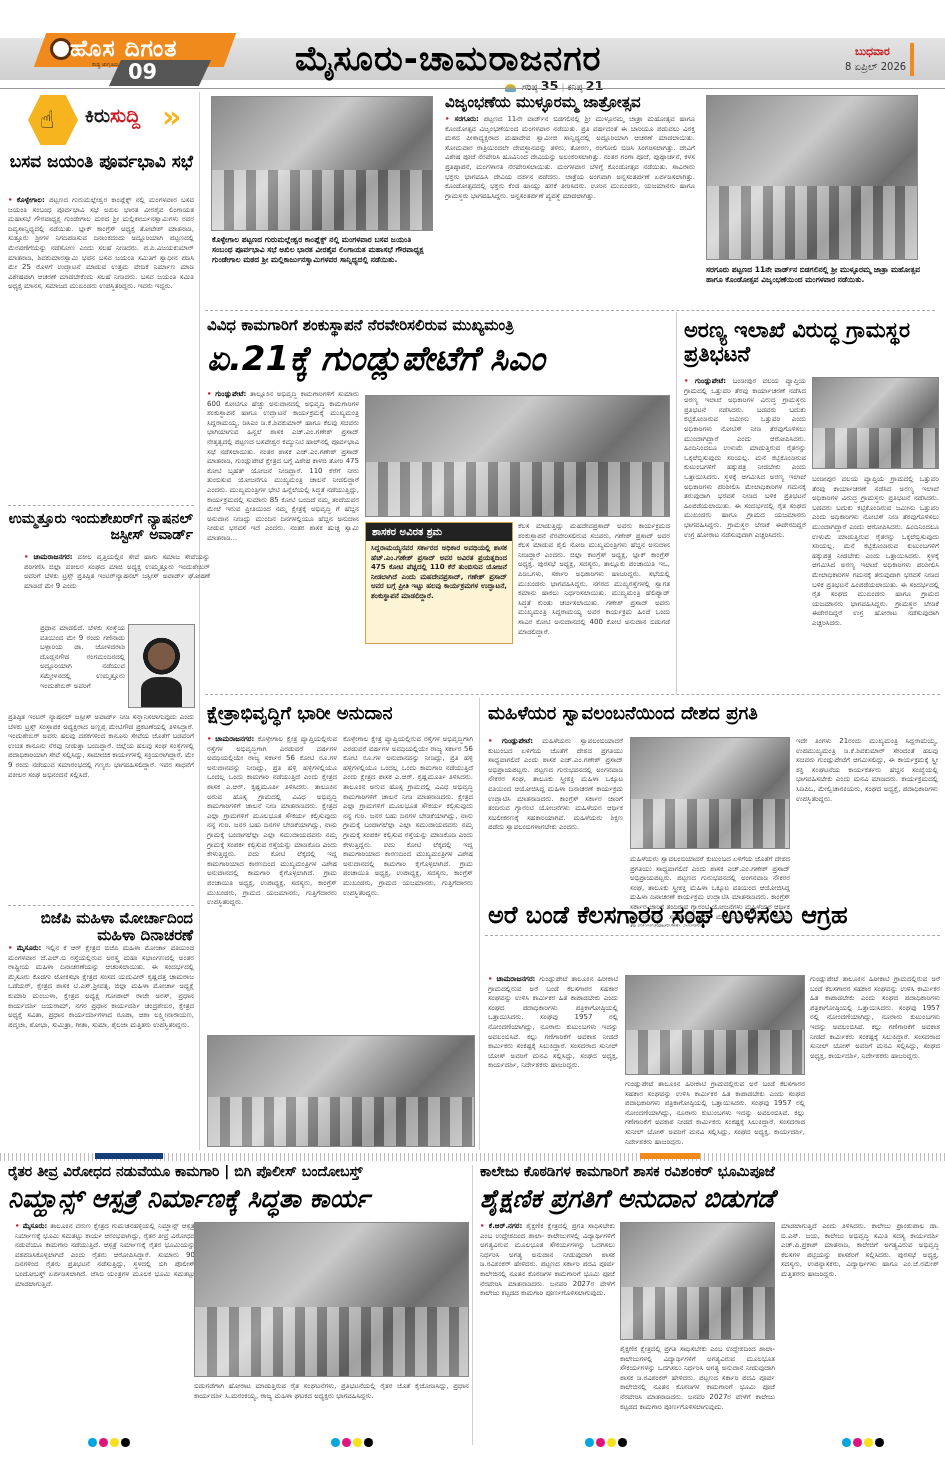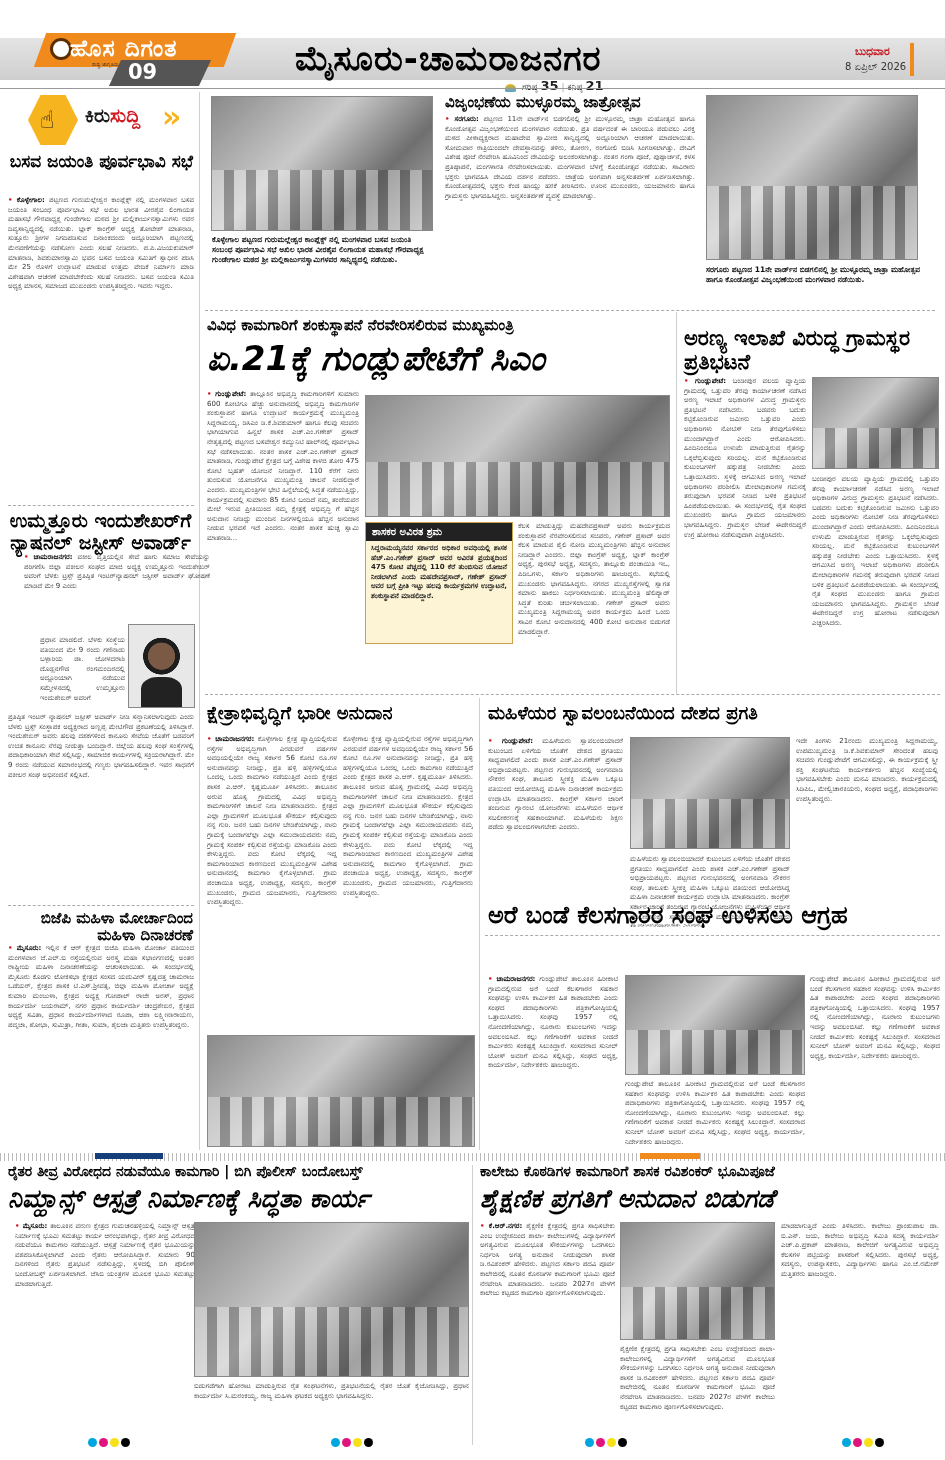--- a/index.html
+++ b/index.html
@@ -85,26 +85,26 @@
 <div class="abs kiru-label"><span>ಕಿರು</span><span class="red">ಸುದ್ದಿ</span></div>
 <div class="abs kiru-chev">»</div>
 
 <div class="abs hl" style="left:8px;top:152px;width:185px;text-align:right;font-size:17px;">ಬಸವ ಜಯಂತಿ ಪೂರ್ವಭಾವಿ ಸಭೆ</div>
 <div class="abs body" style="left:8px;top:196px;width:186px;height:303px;">
   <span class="dateline">ಕೊಳ್ಳೇಗಾಲ:</span>
   <span>ಪಟ್ಟಣದ ಗುರುಮಲ್ಲೇಶ್ವರ ಕಾಂಪ್ಲೆಕ್ಸ್ ನಲ್ಲಿ ಮಂಗಳವಾರ ಬಸವ ಜಯಂತಿ ಸಂಬಂಧ ಪೂರ್ವಭಾವಿ ಸಭೆ ಅಖಿಲ ಭಾರತ ವೀರಶೈವ ಲಿಂಗಾಯತ ಮಹಾಸಭೆ ಗೌರವಾಧ್ಯಕ್ಷ ಗುಂಡೇಗಾಲ ಮಠದ ಶ್ರೀ ಮಲ್ಲಿಕಾರ್ಜುನಸ್ವಾಮಿಗಳು ರವರ ದಿವ್ಯಸಾನ್ನಿಧ್ಯದಲ್ಲಿ ನಡೆಯಿತು. ಬ್ಲಾಕ್ ಕಾಂಗ್ರೆಸ್ ಅಧ್ಯಕ್ಷ ತೋಟೇಶ್ ಮಾತನಾಡಿ, ಸುತ್ತೂರು ಶ್ರೀಗಳ ನಿಗದಿಪಡಿಸುವ ದಿನಾಂಕದಂದು ಅದ್ದೂರಿಯಾಗಿ ಪಟ್ಟಣದಲ್ಲಿ ಮೆರವಣಿಗೆಯನ್ನು ನಡೆಸೋಣ ಎಂದು ಸಲಹೆ ನೀಡಿದರು. ಪ.ಪಿ.ವಿಜಯಕುಮಾರ್ ಮಾತನಾಡಿ, ಶಿವಕುಮಾರಸ್ವಾಮಿ ಭವನ ಬಸವ ಜಯಂತಿ ಸಮಿತಿಗೆ ಸ್ವಾಧೀನ ಪಡಿಸಿ ಮೇ 25 ರೊಳಗೆ ಉದ್ಘಾಟನೆ ಮಾಡುವ ಉತ್ತಮ ವೇದಿಕೆ ನಿರ್ಮಾಣ ಮಾಡಿ ವಿಶೇಷವಾಗಿ ಆಚರಣೆ ಮಾಡಬೇಕೆಂದು ಸಲಹೆ ನೀಡಿದರು. ಬಸವ ಜಯಂತಿ ಸಮಿತಿ ಅಧ್ಯಕ್ಷ ಮಾನಸ, ಸಮಾಜದ ಮುಖಂಡರು ಉಪಸ್ಥಿತರಿದ್ದರು. ಇವರು ಇದ್ದರು.</span>
 </div>
 <div class="abs dotrule" style="left:8px;top:505px;width:186px;"></div>
 
-<div class="abs hl" style="left:8px;top:510px;width:185px;text-align:center;font-size:19px;">ಉಮ್ಮತ್ತೂರು ಇಂದುಶೇಖರ್‌ಗೆ ನ್ಯಾಷನಲ್ ಜಸ್ಟೀಸ್ ಅವಾರ್ಡ್</div>
+<div class="abs hl" style="left:8px;top:510px;width:185px;text-align:right;font-size:14px;">ಉಮ್ಮತ್ತೂರು ಇಂದುಶೇಖರ್‌ಗೆ ನ್ಯಾಷನಲ್ ಜಸ್ಟೀಸ್ ಅವಾರ್ಡ್</div>
 <div class="abs body" style="left:24px;top:553px;width:186px;height:49px;">
   <span class="dateline">ಚಾಮರಾಜನಗರ:</span>
   <span>ವಕೀಲ ವೃತ್ತಿಯಲ್ಲಿನ ಸೇವೆ ಹಾಗು ಸಮಾಜ ಸೇವೆಯನ್ನು ಪರಿಗಣಿಸಿ ಜಿಲ್ಲಾ ವಕೀಲರ ಸಂಘದ ಮಾಜಿ ಅಧ್ಯಕ್ಷ ಉಮ್ಮತ್ತೂರು ಇಂದುಶೇಖರ್ ಅವರಿಗೆ ಬೆಳಕು ಟ್ರಸ್ಟ್ ಪ್ರತಿಷ್ಠಿತ ಇಂಟರ್‌ನ್ಯಾಷನಲ್ ಜಸ್ಟೀಸ್ ಅವಾರ್ಡ್ ಘೋಷಣೆ ಮಾಡಿದೆ ಮೇ 9 ಎಂದು</span>
 </div>
-<div class="abs body" style="left:40px;top:624px;width:85px;height:86px;margin-top:12px;">ಪ್ರಧಾನ ಮಾಡಲಿದೆ. ಬೆಳಕು ಸಂಸ್ಥೆಯ ವತಿಯಿಂದ ಮೇ 9 ರಂದು ಗಣಿನಾಡು ಬಳ್ಳಾರಿಯ ಡಾ. ಜೋಳದರಾಶಿ ದೊಡ್ಡನಗೌಡ ರಂಗಮಂದಿರದಲ್ಲಿ ಅದ್ದೂರಿಯಾಗಿ ನಡೆಯುವ ಸಮ್ಮೇಳನದಲ್ಲಿ ಉಮ್ಮತ್ತೂರು ಇಂದುಶೇಖರ್ ಅವರಿಗೆ</div>
+<div class="abs body" style="left:40px;top:624px;width:85px;height:86px;">ಪ್ರಧಾನ ಮಾಡಲಿದೆ. ಬೆಳಕು ಸಂಸ್ಥೆಯ ವತಿಯಿಂದ ಮೇ 9 ರಂದು ಗಣಿನಾಡು ಬಳ್ಳಾರಿಯ ಡಾ. ಜೋಳದರಾಶಿ ದೊಡ್ಡನಗೌಡ ರಂಗಮಂದಿರದಲ್ಲಿ ಅದ್ದೂರಿಯಾಗಿ ನಡೆಯುವ ಸಮ್ಮೇಳನದಲ್ಲಿ ಉಮ್ಮತ್ತೂರು ಇಂದುಶೇಖರ್ ಅವರಿಗೆ</div>
 <div class="abs portrait" style="left:128px;top:624px;width:67px;height:84px;"></div>
 <div class="abs body" style="left:8px;top:713px;width:186px;height:188px;">ಪ್ರತಿಷ್ಠಿತ ಇಂಟರ್ ನ್ಯಾಷನಲ್ ಜಸ್ಟೀಸ್ ಅವಾರ್ಡ್ ನೀಡಿ ಸನ್ಮಾನಿಸಲಾಗುವುದು ಎಂದು ಬೆಳಕು ಟ್ರಸ್ಟ್ ಸಂಸ್ಥಾಪಕ ಅಧ್ಯಕ್ಷರಾದ ಅಣ್ಣಪ್ಪ ಮೇಟಿಗೌಡ ಪ್ರಕಟಣೆಯಲ್ಲಿ ತಿಳಿಸಿದ್ದಾರೆ. ಇಂದುಶೇಖರ್ ಅವರು ಹಲವು ದಶಕಗಳಿಂದ ಕಾನೂನು ಸೇವೆಯ ಜೊತೆಗೆ ಬಡವರಿಗೆ ಉಚಿತ ಕಾನೂನು ನೆರವು ನೀಡುತ್ತಾ ಬಂದಿದ್ದಾರೆ. ಜಿಲ್ಲೆಯ ಹಲವು ಸಂಘ ಸಂಸ್ಥೆಗಳಲ್ಲಿ ಪದಾಧಿಕಾರಿಯಾಗಿ ಸೇವೆ ಸಲ್ಲಿಸಿದ್ದು, ಸಾಮಾಜಿಕ ಕಾರ್ಯಗಳಲ್ಲಿ ಸಕ್ರಿಯರಾಗಿದ್ದಾರೆ. ಮೇ 9 ರಂದು ನಡೆಯುವ ಸಮಾರಂಭದಲ್ಲಿ ಗಣ್ಯರು ಭಾಗವಹಿಸಲಿದ್ದಾರೆ. ಇವರ ಸಾಧನೆಗೆ ವಕೀಲರ ಸಂಘ ಅಭಿನಂದನೆ ಸಲ್ಲಿಸಿದೆ.</div>
 <div class="abs dotrule" style="left:8px;top:905px;width:186px;"></div>
 
 <div class="abs hl" style="left:8px;top:910px;width:185px;text-align:right;font-size:15px;">ಬಿಜೆಪಿ ಮಹಿಳಾ ಮೋರ್ಚಾದಿಂದ ಮಹಿಳಾ ದಿನಾಚರಣೆ</div>
 <div class="abs body" style="left:8px;top:944px;width:186px;height:200px;">
   <span class="dateline">ಮೈಸೂರು:</span>
   <span>ಇಲ್ಲಿನ ಕೆ ಆರ್ ಕ್ಷೇತ್ರದ ಬಿಜೆಪಿ ಮಹಿಳಾ ಮೋರ್ಚಾ ವತಿಯಿಂದ ಮಂಗಳವಾರ ಜೆ.ಎಲ್.ಬಿ ರಸ್ತೆಯಲ್ಲಿರುವ ಅರಸ್ತ್ರ ಮಹಾ ಸಭಾಂಗಣದಲ್ಲಿ ಅಂತರ ರಾಷ್ಟ್ರೀಯ ಮಹಿಳಾ ದಿನಾಚರಣೆಯನ್ನು ಆಚರಿಸಲಾಯಿತು. ಈ ಸಂದರ್ಭದಲ್ಲಿ ಮೈಸೂರು ಕೊಡಗು ಲೋಕಸಭಾ ಕ್ಷೇತ್ರದ ಸಂಸದ ಯದುವೀರ್ ಕೃಷ್ಣದತ್ತ ಚಾಮರಾಜ ಒಡೆಯರ್, ಕ್ಷೇತ್ರದ ಶಾಸಕ ಟಿ.ಎಸ್.ಶ್ರೀವತ್ಸ, ಜಿಲ್ಲಾ ಮಹಿಳಾ ಮೋರ್ಚಾ ಅಧ್ಯಕ್ಷೆ ಕುಮಾರಿ ಮಂಜುಳಾ, ಕ್ಷೇತ್ರದ ಅಧ್ಯಕ್ಷ ಗೋಪಾಲ್ ರಾಜೇ ಅರಸ್, ಪ್ರಧಾನ ಕಾರ್ಯದರ್ಶಿ ಜಯರಾಮ್, ನಗರ ಪ್ರಧಾನ ಕಾರ್ಯದರ್ಶಿ ಚಂದ್ರಶೇಖರ, ಕ್ಷೇತ್ರದ ಅಧ್ಯಕ್ಷೆ ಸವಿತಾ, ಪ್ರಧಾನ ಕಾರ್ಯದರ್ಶಿಗಳಾದ ರೂಪಾ, ಆಶಾ ಲಕ್ಷ್ಮೀನಾರಾಯಣ, ಪದ್ಮಜಾ, ಶೋಭಾ, ಸುಮಿತ್ರಾ, ಗೀತಾ, ಸುಮಾ, ಶೈಲಜಾ ಮತ್ತಿತರು ಉಪಸ್ಥಿತರಿದ್ದರು.</span>
 </div>
 
@@ -126,21 +126,21 @@
   <span class="dateline">ಗುಂಡ್ಲುಪೇಟೆ:</span>
   <span>ತಾಲ್ಲೂಕಿನ ಅಭಿವೃದ್ಧಿ ಕಾಮಗಾರಿಗಳಿಗೆ ಸುಮಾರು 600 ಕೋಟಿಗೂ ಹೆಚ್ಚು ಅನುದಾನದಲ್ಲಿ ಅಭಿವೃದ್ಧಿ ಕಾಮಗಾರಿಗಳ ಶಂಕುಸ್ಥಾಪನೆ ಹಾಗೂ ಉದ್ಘಾಟನೆ ಕಾರ್ಯಕ್ರಮಕ್ಕೆ ಮುಖ್ಯಮಂತ್ರಿ ಸಿದ್ದರಾಮಯ್ಯ, ಡಿಸಿಎಂ ಡಿ.ಕೆ.ಶಿವಕುಮಾರ್ ಹಾಗೂ ಕೆಲವು ಸಚಿವರು ಭಾಗಿಯಾಗುವ ಹಿನ್ನಲೆ ಶಾಸಕ ಎಚ್.ಎಂ.ಗಣೇಶ್ ಪ್ರಸಾದ್ ನೇತೃತ್ವದಲ್ಲಿ ಪಟ್ಟಣದ ಬಸವೇಶ್ವರ ಕಮ್ಯುನಿಟಿ ಹಾಲ್‌ನಲ್ಲಿ ಪೂರ್ವಭಾವಿ ಸಭೆ ನಡೆಸಲಾಯಿತು. ನಂತರ ಶಾಸಕ ಎಚ್.ಎಂ.ಗಣೇಶ್ ಪ್ರಸಾದ್ ಮಾತನಾಡಿ, ಗುಂಡ್ಲುಪೇಟೆ ಕ್ಷೇತ್ರದ ಬಗ್ಗೆ ವಿಶೇಷ ಕಾಳಜಿ ತೋರಿ 475 ಕೋಟಿ ಬೃಹತ್ ಯೋಜನೆ ನೀಡಿದ್ದಾರೆ. 110 ಕೆರೆಗೆ ನೀರು ತುಂಬಿಸುವ ಯೋಜನೆಗೂ ಮುಖ್ಯಮಂತ್ರಿ ಚಾಲನೆ ನೀಡಲಿದ್ದಾರೆ ಎಂದರು. ಮುಖ್ಯಮಂತ್ರಿಗಳ ಭೇಟಿ ಹಿನ್ನೆಲೆಯಲ್ಲಿ ಸಿದ್ಧತೆ ನಡೆಯುತ್ತಿದ್ದು, ಕಾರ್ಯಕ್ರಮದಲ್ಲಿ ಸುಮಾರು 85 ಕೋಟಿ ಬಂದಿದೆ ನಮ್ಮ ತಂದೆಯವರ ಮೇಲೆ ಇರುವ ಪ್ರೀತಿಯಿಂದ ನಮ್ಮ ಕ್ಷೇತ್ರಕ್ಕೆ ಅಭಿವೃದ್ಧಿ ಗೆ ಹೆಚ್ಚಿನ ಅನುದಾನ ನೀಡಿದ್ದು ಮುಂದಿನ ದಿನಗಳಲ್ಲಿಯೂ ಹೆಚ್ಚಿನ ಅನುದಾನ ನೀಡುವ ಭರವಸೆ ಇದೆ ಎಂದರು. ನಂತರ ಶಾಸಕ ಹುಚ್ಚ ಸ್ವಾಮಿ ಮಾತನಾಡಿ...</span>
 </div>
 <div class="abs photo" style="left:365px;top:395px;width:305px;height:122px;"></div>
 <div class="abs quote-box" style="left:365px;top:522px;width:148px;height:122px;">
   <div class="quote-title">ಶಾಸಕರ ಅವಿರತ ಶ್ರಮ</div>
   <div class="body" style="padding:3px 5px;height:98px;color:#222;font-weight:bold;">ಸಿದ್ದರಾಮಯ್ಯನವರ ಸರ್ಕಾರದ ಅಧಿಕಾರ ಅವಧಿಯಲ್ಲಿ ಶಾಸಕ ಹೆಚ್.ಎಂ.ಗಣೇಶ್ ಪ್ರಸಾದ್ ಅವರ ಅವಿರತ ಪ್ರಯತ್ನದಿಂದ 475 ಕೋಟಿ ವೆಚ್ಚದಲ್ಲಿ 110 ಕೆರೆ ತುಂಬಿಸುವ ಯೋಜನೆ ನೀಡಲಾಗಿದೆ ಎಂದು ಮಹದೇವಪ್ರಸಾದ್, ಗಣೇಶ್ ಪ್ರಸಾದ್ ಅವರ ಬಗ್ಗೆ ಪ್ರೀತಿ ಇಟ್ಟು ಹಲವು ಕಾರ್ಯಕ್ರಮಗಳ ಉದ್ಘಾಟನೆ, ಶಂಕುಸ್ಥಾಪನೆ ಮಾಡಲಿದ್ದಾರೆ.</div>
 </div>
 <div class="abs body" style="left:518px;top:522px;width:152px;height:168px;">ಕೆಲಸ ಮಾಡುತ್ತಿದ್ದು ಮಹದೇವಪ್ರಸಾದ್ ಅವರು ಕಾರ್ಯಕ್ರಮದ ಶಂಕುಸ್ಥಾಪನೆ ನೆರವೇರಿಸಲಿರುವ ಸಚಿವರು, ಗಣೇಶ್ ಪ್ರಸಾದ್ ಅವರ ಕೆಲಸ ಮಾಡುವ ಶೈಲಿ ನೋಡಿ ಮುಖ್ಯಮಂತ್ರಿಗಳು ಹೆಚ್ಚಿನ ಅನುದಾನ ನೀಡಿದ್ದಾರೆ ಎಂದರು. ಜಿಲ್ಲಾ ಕಾಂಗ್ರೆಸ್ ಅಧ್ಯಕ್ಷ, ಬ್ಲಾಕ್ ಕಾಂಗ್ರೆಸ್ ಅಧ್ಯಕ್ಷ, ಪುರಸಭೆ ಅಧ್ಯಕ್ಷ, ಸದಸ್ಯರು, ತಾಲ್ಲೂಕು ಪಂಚಾಯಿತಿ ಇಒ, ಪಿಡಿಒಗಳು, ಸರ್ಕಾರಿ ಅಧಿಕಾರಿಗಳು ಹಾಜರಿದ್ದರು. ಸಭೆಯಲ್ಲಿ ಮುಖಂಡರು ಭಾಗವಹಿಸಿದ್ದರು. ನಗರದ ಮುಖ್ಯರಸ್ತೆಗಳಲ್ಲಿ ಸ್ವಾಗತ ಕಮಾನು ಹಾಕಲು ನಿರ್ಧರಿಸಲಾಯಿತು. ಮುಖ್ಯಮಂತ್ರಿ ಹೆಲಿಪ್ಯಾಡ್ ಸಿದ್ಧತೆ ಕುರಿತು ಚರ್ಚಿಸಲಾಯಿತು. ಗಣೇಶ್ ಪ್ರಸಾದ್ ಅವರು ಮುಖ್ಯಮಂತ್ರಿ ಸಿದ್ದರಾಮಯ್ಯ ಅವರ ಕಾರ್ಯಕ್ರಮ ಹಿಂದೆ ಒಂದು ಸಾವಿರ ಕೋಟಿ ಅನುದಾನದಲ್ಲಿ 400 ಕೋಟಿ ಅನುದಾನ ಬಿಡುಗಡೆ ಮಾಡಲಿದ್ದಾರೆ.</div>
 
-<div class="abs hl" style="left:684px;top:318px;width:255px;font-size:21px;margin-top:8px;">ಅರಣ್ಯ ಇಲಾಖೆ ವಿರುದ್ಧ ಗ್ರಾಮಸ್ಥರ ಪ್ರತಿಭಟನೆ</div>
+<div class="abs hl" style="left:684px;top:318px;width:255px;font-size:21px;">ಅರಣ್ಯ ಇಲಾಖೆ ವಿರುದ್ಧ ಗ್ರಾಮಸ್ಥರ ಪ್ರತಿಭಟನೆ</div>
 <div class="abs body" style="left:684px;top:377px;width:122px;height:230px;">
   <span class="dateline">ಗುಂಡ್ಲುಪೇಟೆ:</span>
   <span>ಬಂಡೀಪುರ ವಲಯ ವ್ಯಾಪ್ತಿಯ ಗ್ರಾಮದಲ್ಲಿ ಒತ್ತುವರಿ ತೆರವು ಕಾರ್ಯಾಚರಣೆ ನಡೆಸಿದ ಅರಣ್ಯ ಇಲಾಖೆ ಅಧಿಕಾರಿಗಳ ವಿರುದ್ಧ ಗ್ರಾಮಸ್ಥರು ಪ್ರತಿಭಟನೆ ನಡೆಸಿದರು. ಬಡವರು ಬದುಕು ಕಟ್ಟಿಕೊಂಡಿರುವ ಜಮೀನು ಒತ್ತುವರಿ ಎಂದು ಅಧಿಕಾರಿಗಳು ನೋಟಿಸ್ ನೀಡಿ ತೆರವುಗೊಳಿಸಲು ಮುಂದಾಗಿದ್ದಾರೆ ಎಂದು ಆರೋಪಿಸಿದರು. ಹಿಂದಿನಿಂದಲೂ ಉಳುಮೆ ಮಾಡುತ್ತಿರುವ ರೈತರನ್ನು ಒಕ್ಕಲೆಬ್ಬಿಸುವುದು ಸರಿಯಲ್ಲ. ಮನೆ ಕಟ್ಟಿಕೊಂಡಿರುವ ಕುಟುಂಬಗಳಿಗೆ ಹಕ್ಕುಪತ್ರ ನೀಡಬೇಕು ಎಂದು ಒತ್ತಾಯಿಸಿದರು. ಸ್ಥಳಕ್ಕೆ ಆಗಮಿಸಿದ ಅರಣ್ಯ ಇಲಾಖೆ ಅಧಿಕಾರಿಗಳು ಪರಿಶೀಲಿಸಿ ಮೇಲಾಧಿಕಾರಿಗಳ ಗಮನಕ್ಕೆ ತರುವುದಾಗಿ ಭರವಸೆ ನೀಡಿದ ಬಳಿಕ ಪ್ರತಿಭಟನೆ ಹಿಂಪಡೆಯಲಾಯಿತು. ಈ ಸಂದರ್ಭದಲ್ಲಿ ರೈತ ಸಂಘದ ಮುಖಂಡರು ಹಾಗೂ ಗ್ರಾಮದ ಯಜಮಾನರು ಭಾಗವಹಿಸಿದ್ದರು. ಗ್ರಾಮಸ್ಥರ ಬೇಡಿಕೆ ಈಡೇರದಿದ್ದರೆ ಉಗ್ರ ಹೋರಾಟ ನಡೆಸುವುದಾಗಿ ಎಚ್ಚರಿಸಿದರು.</span>
 </div>
 <div class="abs photo" style="left:812px;top:377px;width:127px;height:92px;"></div>
 <div class="abs body" style="left:812px;top:475px;width:127px;height:215px;">ಬಂಡೀಪುರ ವಲಯ ವ್ಯಾಪ್ತಿಯ ಗ್ರಾಮದಲ್ಲಿ ಒತ್ತುವರಿ ತೆರವು ಕಾರ್ಯಾಚರಣೆ ನಡೆಸಿದ ಅರಣ್ಯ ಇಲಾಖೆ ಅಧಿಕಾರಿಗಳ ವಿರುದ್ಧ ಗ್ರಾಮಸ್ಥರು ಪ್ರತಿಭಟನೆ ನಡೆಸಿದರು. ಬಡವರು ಬದುಕು ಕಟ್ಟಿಕೊಂಡಿರುವ ಜಮೀನು ಒತ್ತುವರಿ ಎಂದು ಅಧಿಕಾರಿಗಳು ನೋಟಿಸ್ ನೀಡಿ ತೆರವುಗೊಳಿಸಲು ಮುಂದಾಗಿದ್ದಾರೆ ಎಂದು ಆರೋಪಿಸಿದರು. ಹಿಂದಿನಿಂದಲೂ ಉಳುಮೆ ಮಾಡುತ್ತಿರುವ ರೈತರನ್ನು ಒಕ್ಕಲೆಬ್ಬಿಸುವುದು ಸರಿಯಲ್ಲ. ಮನೆ ಕಟ್ಟಿಕೊಂಡಿರುವ ಕುಟುಂಬಗಳಿಗೆ ಹಕ್ಕುಪತ್ರ ನೀಡಬೇಕು ಎಂದು ಒತ್ತಾಯಿಸಿದರು. ಸ್ಥಳಕ್ಕೆ ಆಗಮಿಸಿದ ಅರಣ್ಯ ಇಲಾಖೆ ಅಧಿಕಾರಿಗಳು ಪರಿಶೀಲಿಸಿ ಮೇಲಾಧಿಕಾರಿಗಳ ಗಮನಕ್ಕೆ ತರುವುದಾಗಿ ಭರವಸೆ ನೀಡಿದ ಬಳಿಕ ಪ್ರತಿಭಟನೆ ಹಿಂಪಡೆಯಲಾಯಿತು. ಈ ಸಂದರ್ಭದಲ್ಲಿ ರೈತ ಸಂಘದ ಮುಖಂಡರು ಹಾಗೂ ಗ್ರಾಮದ ಯಜಮಾನರು ಭಾಗವಹಿಸಿದ್ದರು. ಗ್ರಾಮಸ್ಥರ ಬೇಡಿಕೆ ಈಡೇರದಿದ್ದರೆ ಉಗ್ರ ಹೋರಾಟ ನಡೆಸುವುದಾಗಿ ಎಚ್ಚರಿಸಿದರು.</div>
 <div class="abs dotrule" style="left:205px;top:694px;width:735px;"></div>
 
 <div class="abs hl" style="left:207px;top:703px;width:270px;font-size:18px;">ಕ್ಷೇತ್ರಾಭಿವೃದ್ಧಿಗೆ ಭಾರೀ ಅನುದಾನ</div>
 <div class="abs body" style="left:207px;top:735px;width:130px;height:295px;">

